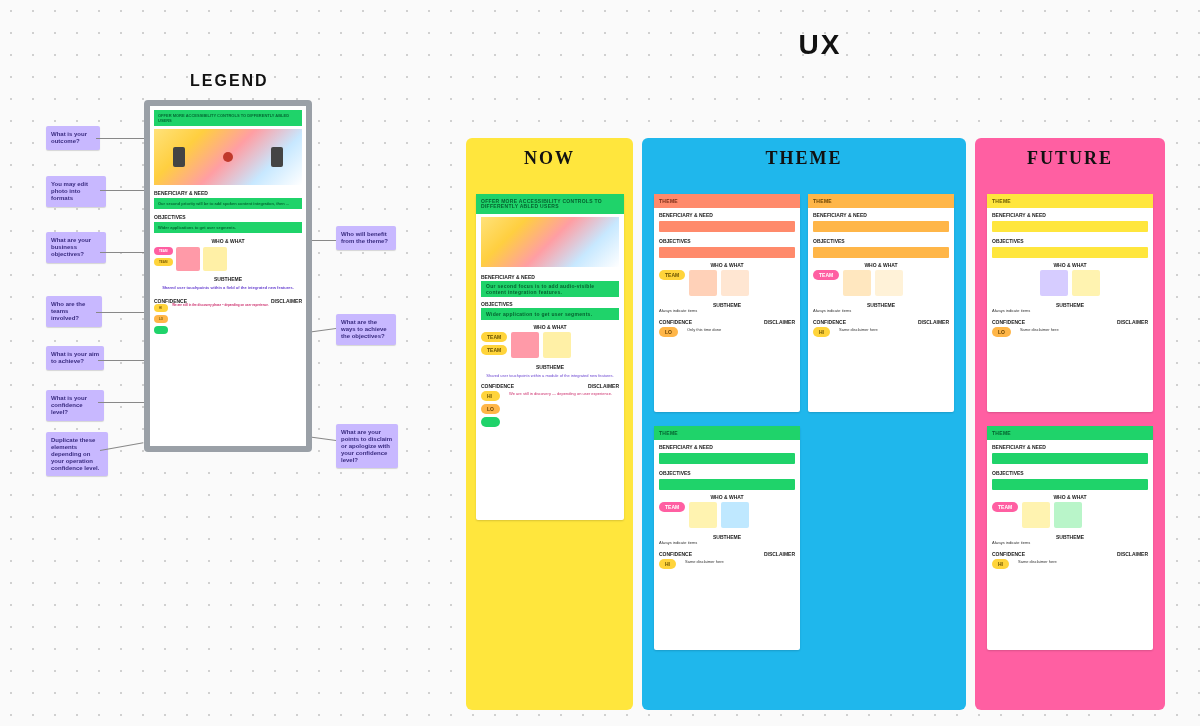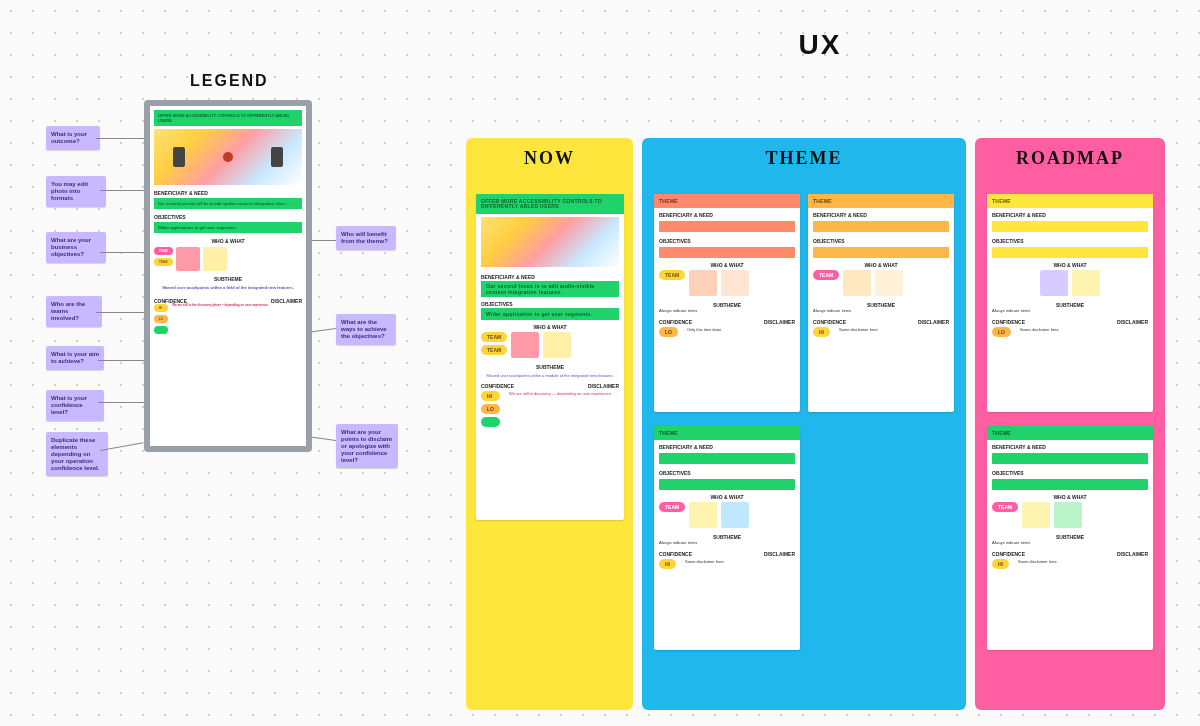--- a/index.html
+++ b/index.html
@@ -134,21 +134,21 @@
   </div>
 </div>
 
 <div class="col col-now">
   <div class="colhead">NOW</div>
 </div>
 <div class="col col-next">
   <div class="colhead">THEME</div>
 </div>
 <div class="col col-future">
-  <div class="colhead">ROADMAP</div>
+  <div class="colhead">FUTURE</div>
 </div>
 
 <div class="card" style="left:476px;top:194px;width:148px;height:326px;">
   <div class="bar grn" style="height:20px;line-height:1.1;">OFFER MORE ACCESSIBILITY CONTROLS TO DIFFERENTLY ABLED USERS</div>
   <div class="hero"></div>
   <div class="lbl">BENEFICIARY &amp; NEED</div>
   <div class="bar grn" style="margin:0 5px;height:16px;">Our second focus is to add audio-visible content integration features.</div>
   <div class="lbl">OBJECTIVES</div>
   <div class="bar grn" style="margin:0 5px;height:12px;">Wider application to get user segments.</div>
   <div class="center">WHO &amp; WHAT</div>

